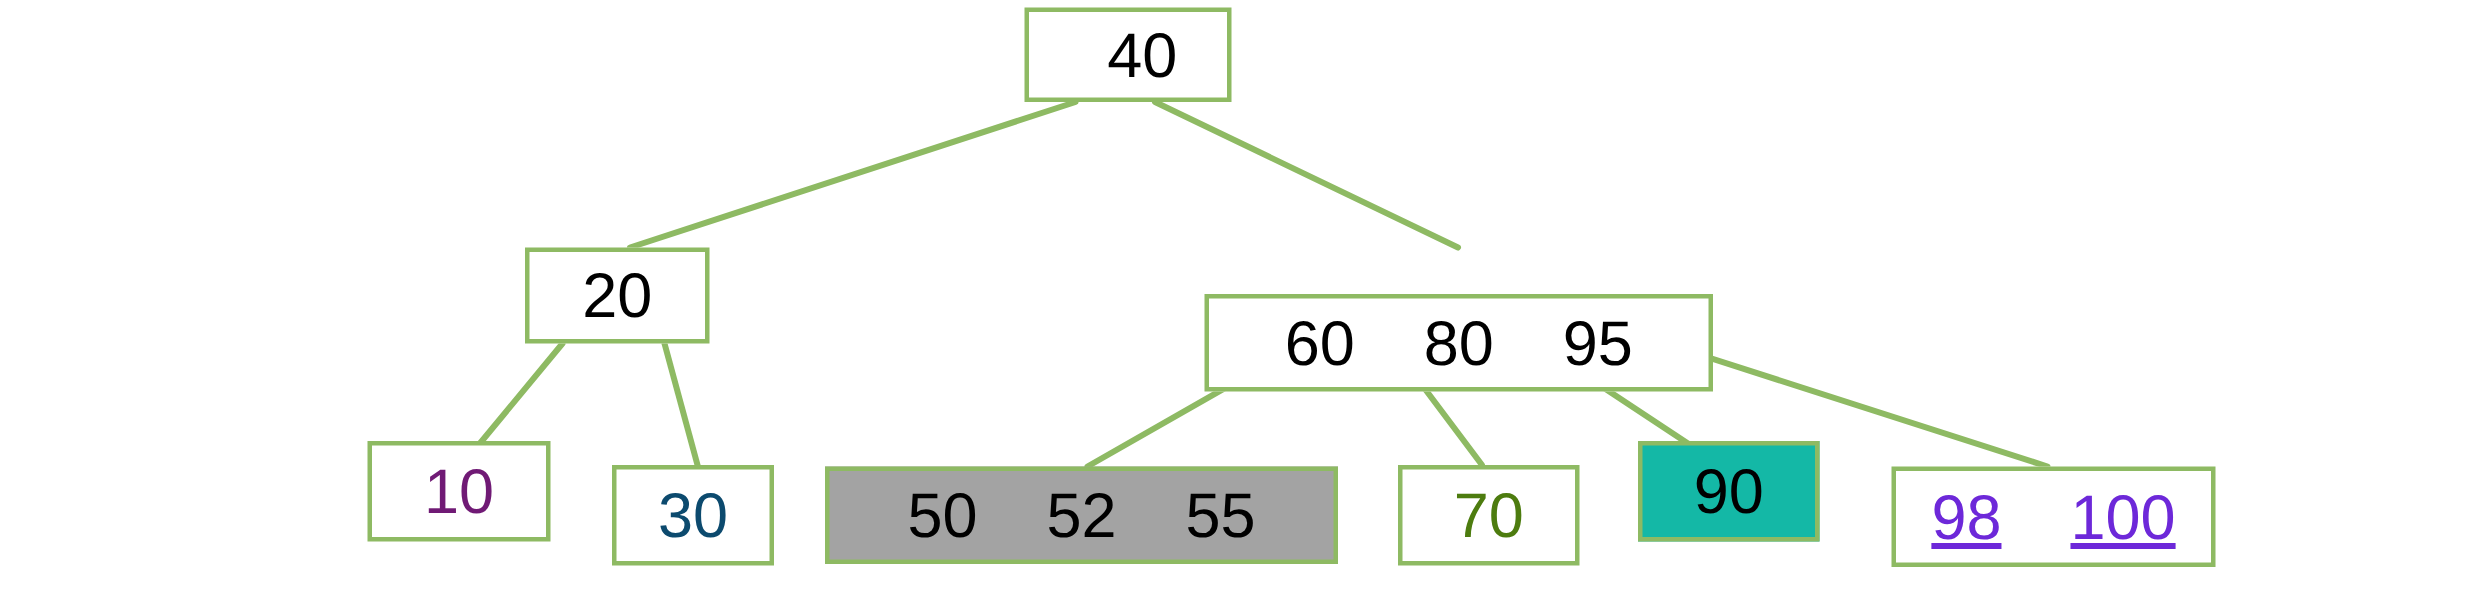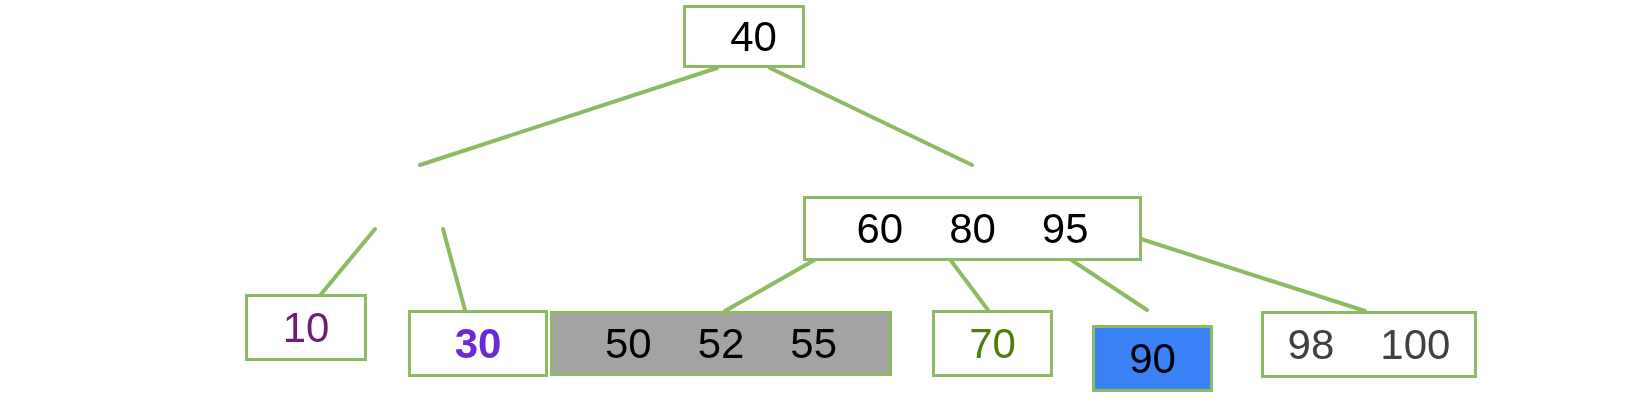--- a/index.html
+++ b/index.html
@@ -48,42 +48,45 @@
       <line x1="717" y1="68" x2="420" y2="165" stroke="#8eba63" stroke-width="4" stroke-linecap="round"></line>
       <line x1="770" y1="68" x2="972" y2="165" stroke="#8eba63" stroke-width="4" stroke-linecap="round"></line>
       <line x1="375" y1="229" x2="308" y2="310" stroke="#8eba63" stroke-width="4" stroke-linecap="round"></line>
       <line x1="443" y1="229" x2="465" y2="310" stroke="#8eba63" stroke-width="4" stroke-linecap="round"></line>
       <line x1="867" y1="230" x2="725" y2="311" stroke="#8eba63" stroke-width="4" stroke-linecap="round"></line>
       <line x1="928" y1="230" x2="988" y2="310" stroke="#8eba63" stroke-width="4" stroke-linecap="round"></line>
       <line x1="1026" y1="230" x2="1147" y2="310" stroke="#8eba63" stroke-width="4" stroke-linecap="round"></line>
       <line x1="1113" y1="230" x2="1365" y2="311" stroke="#8eba63" stroke-width="4" stroke-linecap="round"></line>
     </svg>
 
-<div class="tree-node" style="left: 683px; top: 5px; width: 122px; height: 63px; border: 3px solid rgb(142, 186, 99); background: rgb(255, 255, 255); color: rgb(0, 0, 0); padding-left: 19px;">
+<div class="tree-node" style="left: 683px; top: 5px; width: 138px; height: 63px; border: 3px solid rgb(142, 186, 99); background: rgb(255, 255, 255); color: rgb(0, 0, 0); padding-left: 19px;">
       <span class="tree-key">40</span>
+    </div>
+    <div class="tree-node" style="left: 350px; top: 165px; width: 123px; height: 64px; border: 3px solid rgb(142, 186, 99); background: rgb(255, 255, 255); color: rgb(0, 0, 0);">
+      <span class="tree-key">20</span>
     </div>
     <div class="tree-node" style="left: 803px; top: 165px; width: 339px; height: 65px; border: 3px solid rgb(142, 186, 99); background: rgb(255, 255, 255); color: rgb(0, 0, 0); margin-top: 31px;">
       <span class="tree-key">60</span>
       <span class="tree-key">80</span>
       <span class="tree-key">95</span>
     </div>
     <div class="tree-node" style="left: 245px; top: 294px; width: 122px; height: 67px; border: 3px solid rgb(142, 186, 99); background: rgb(255, 255, 255); color: #701a75;">
       <span class="tree-key">10</span>
     </div>
-    <div class="tree-node" style="left: 408px; top: 310px; width: 140px; height: 67px; border: 3px solid rgb(142, 186, 99); background: rgb(255, 255, 255); color: #6d28d9; font-weight: bold;">
+    <div class="tree-node" style="left: 408px; top: 310px; width: 108px; height: 67px; border: 3px solid rgb(142, 186, 99); background: rgb(255, 255, 255); color: #0c4a6e;">
       <span class="tree-key">30</span>
     </div>
     <div class="tree-node" style="left: 550px; top: 311px; width: 342px; height: 65px; border: 3px solid rgb(142, 186, 99); background: #a3a3a3; color: rgb(0, 0, 0);">
       <span class="tree-key">50</span>
       <span class="tree-key">52</span>
       <span class="tree-key">55</span>
     </div>
     <div class="tree-node" style="left: 932px; top: 310px; width: 121px; height: 67px; border: 3px solid rgb(142, 186, 99); background: rgb(255, 255, 255); color: #4d7c0f;">
       <span class="tree-key">70</span>
     </div>
-    <div class="tree-node" style="left: 1092px; top: 325px; width: 121px; height: 67px; border: 3px solid rgb(142, 186, 99); background: #3b82f6; color: rgb(0, 0, 0);">
+    <div class="tree-node" style="left: 1092px; top: 294px; width: 121px; height: 67px; border: 3px solid rgb(142, 186, 99); background: #14b8a6; color: rgb(0, 0, 0);">
       <span class="tree-key">90</span>
     </div>
-    <div class="tree-node" style="left: 1261px; top: 311px; width: 216px; height: 67px; border: 3px solid rgb(142, 186, 99); background: rgb(255, 255, 255); color: #404040;">
+    <div class="tree-node" style="left: 1261px; top: 311px; width: 216px; height: 67px; border: 3px solid rgb(142, 186, 99); background: rgb(255, 255, 255); color: #6d28d9; text-decoration: underline;">
       <span class="tree-key">98</span>
       <span class="tree-key">100</span>
     </div>
   </div>
 
 </body></html>

